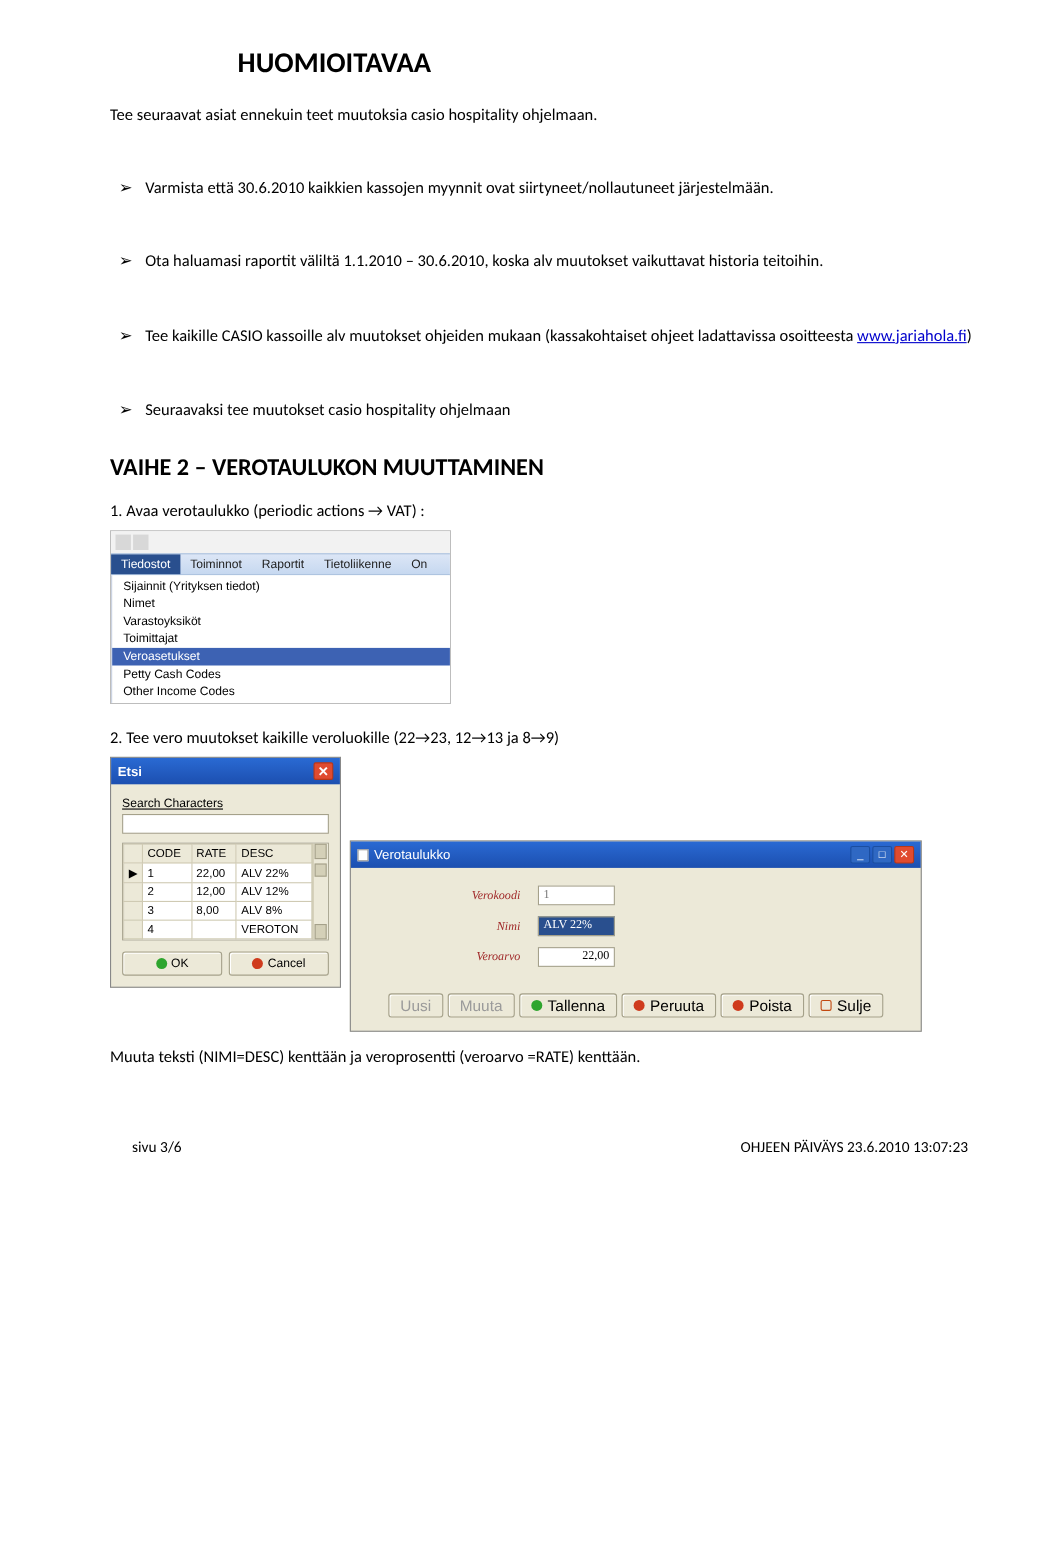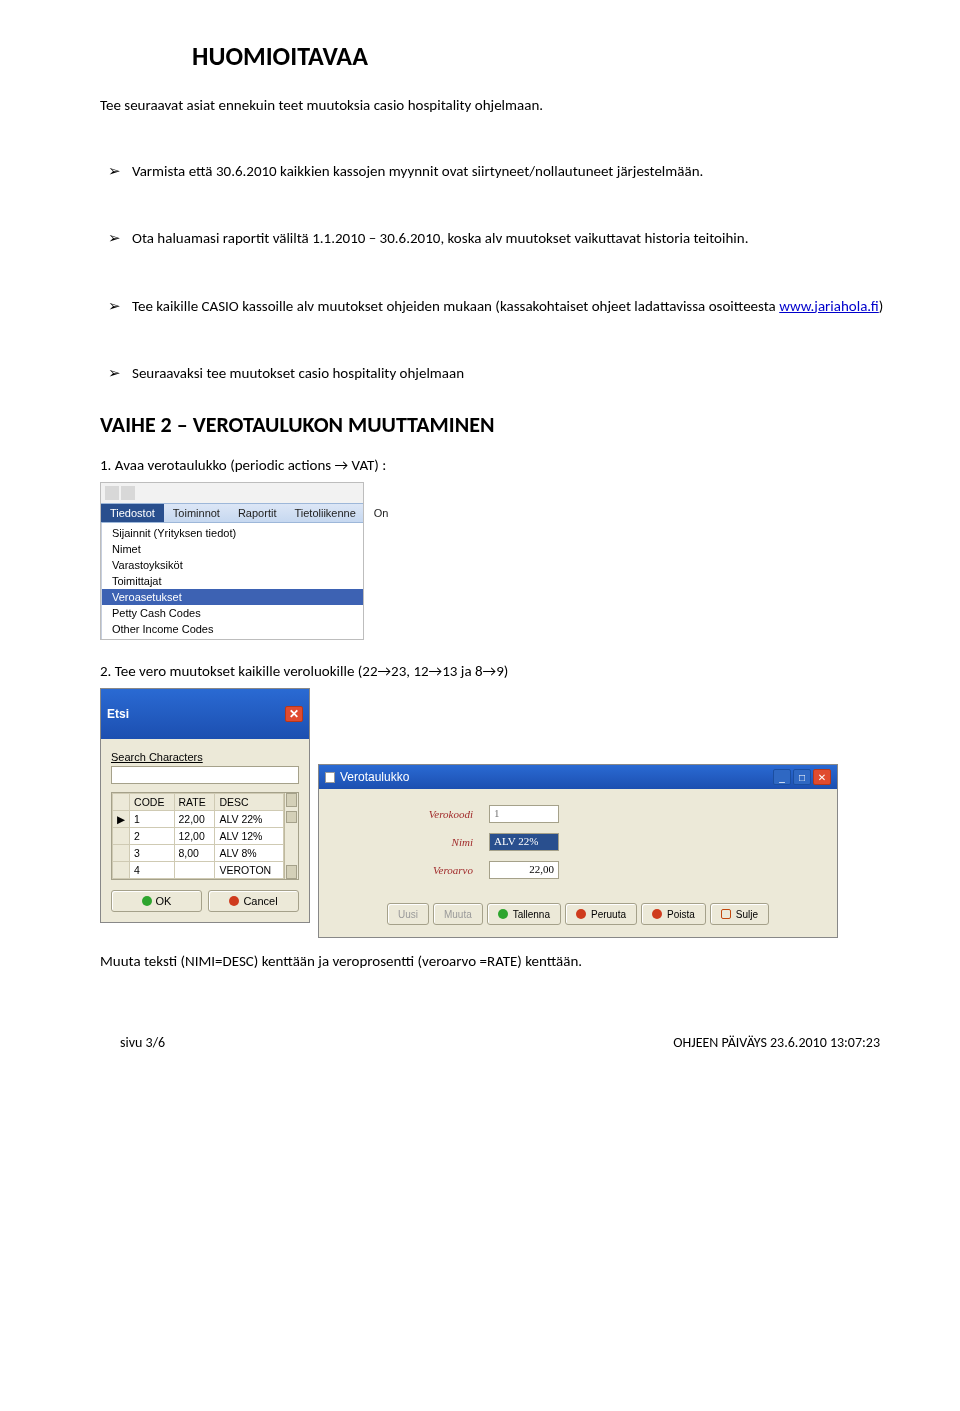--- a/index.html
+++ b/index.html
@@ -9,21 +9,21 @@
     color: #000;
     background: #fff;
     margin: 0;
     padding: 40px 60px 30px 100px;
     width: 960px;
   }
   h1.title {
     font-size: 26px;
     font-weight: bold;
     text-align: left;
-    margin: 0 0 24px 92px;
+    margin: 0 0 24px 116px;
   }
   .intro { margin: 0 0 28px 0; }
   ul.bullets {
     list-style: none;
     padding: 0;
     margin: 0 0 28px 0;
   }
   ul.bullets li {
     position: relative;
     padding-left: 32px;
@@ -40,21 +40,21 @@
   a.link { color: #0000cc; text-decoration: underline; }
   h2.section {
     font-size: 22px;
     font-weight: bold;
     margin: 22px 0 18px 0;
   }
   .step { margin: 6px 0 8px 0; }
 
   
   .shot1 {
-    width: 264px;
+    width: 310px;
     border: 1px solid #bdbdbd;
     background: #fff;
     font-family: Tahoma, sans-serif;
     font-size: 11px;
   }
   .shot1 .appicons {
     height: 20px;
     display: flex;
     align-items: center;
     gap: 2px;
@@ -123,21 +123,21 @@
     font-size: 11px;
     background: #ece9d8;
     border: 1px solid #888;
   }
   .xp-title {
     display: flex;
     justify-content: space-between;
     align-items: center;
     background: linear-gradient(#2a6ad3, #1c4fb0);
     color: #fff;
-    padding: 17px 6px;
+    padding: 4px 6px;
     font-weight: bold;
     font-size: 12px;
   }
   .xp-close {
     width: 18px; height: 16px;
     background: #e04b2f;
     border: 1px solid #b83718;
     border-radius: 2px;
     display: flex; align-items:center; justify-content:center;
     color:#fff;
@@ -203,21 +203,21 @@
   .verobody{ padding:16px 24px 12px 24px;}
   .formrow{ display:flex; align-items:center; margin-bottom:10px;font-family:Liberation Serif, serif;}
   .formrow .lbl{ width:130px; text-align:right; margin-right:16px; color:#a12b2b; font-style:italic;}
   .formrow .inp{ width:70px; height:18px; background:#fff; border:1px solid #a5a18a; padding:1px 4px; text-align:right;}
   .formrow .inp.sel{ background:#294f8e; color:#fff; text-align:left;}
   .formrow .inp.ro{ color:#777; text-align:left;}
   .toolbar{ display:flex; gap:4px; margin-top:24px; justify-content:center;}
   .toolbar .tb{
     height:22px; padding:4px 10px; display:flex; align-items:center; gap:5px;
     background:#ece9d8; border:1px solid #a5a18a; border-radius:3px;
-    box-shadow: inset 1px 1px 0 #fff; font-size:10px;
+    box-shadow: inset 1px 1px 0 #fff; font-size:14px;
   }
   .toolbar .tb.dis{ color:#9a9a9a;}
   .ic{width:10px;height:10px;display:inline-block;}
   .ic.ok{background:#2ea52e;border-radius:50%;}
   .ic.x{background:#cf3b1d;border-radius:50%;}
   .ic.minus{background:#cf3b1d;border-radius:50%;}
   .ic.out{border:1.5px solid #c2480e;border-radius:2px;}
   .ic.doc{width:10px;height:11px;background:#fff;border:1px solid #999;}
 
   .aftertext { margin: 14px 0 0 0; }

